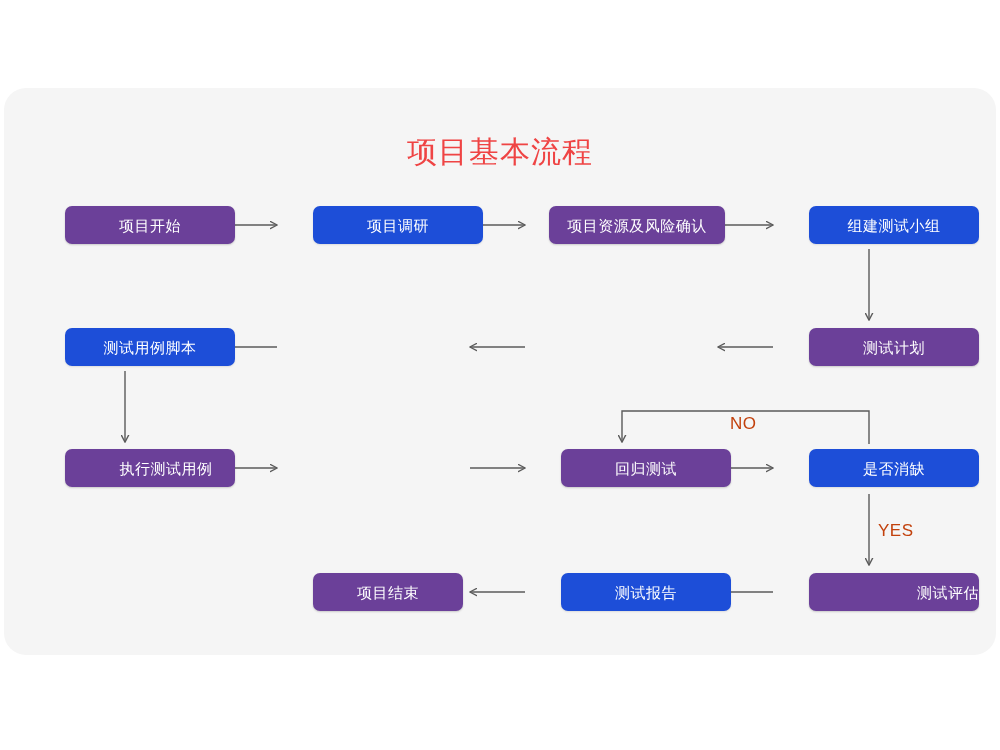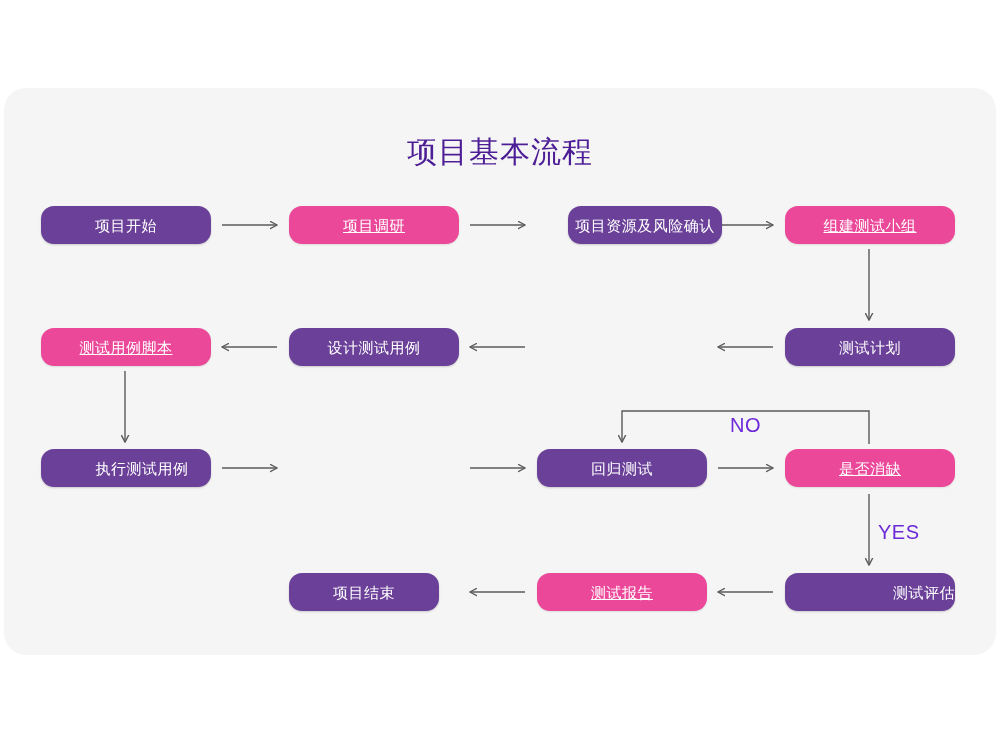--- a/index.html
+++ b/index.html
@@ -32,67 +32,67 @@
   }
 
   
   #title {
     position: absolute;
     left: 0;
     top: 132px;
     width: 1000px;
     text-align: center;
     font-size: 30px;
-    color: #4c1d95;
+    color: #ef4444;
     letter-spacing: 1px;
     font-weight: 400;
     line-height: 40px;
   }
 
   
   #wires {
     position: absolute;
     left: 0;
     top: 0;
     width: 1000px;
     height: 750px;
     pointer-events: none;
   }
 
   
   .node {
     position: absolute;
     box-sizing: border-box;
-    border-radius: 13px;
+    border-radius: 7px;
     display: flex;
     align-items: center;
     justify-content: center;
     text-align: center;
     font-size: 15px;
     line-height: 21px;
     letter-spacing: 0.5px;
     color: #ffffff;
     user-select: none;
+    margin-left: 24px;
   }
   .node.purple {
     background: #6b4099;
     box-shadow: 0 1px 2px rgba(0,0,0,0.18);
   }
   .node.gray {
-    background: #ec4899;
+    background: #1d4ed8;
     box-shadow: 0 1px 2px rgba(0,0,0,0.10);
-    text-decoration: underline;
   }
   .node .lbl { display: block; white-space: pre-line; }
 
   
   .edge-label {
     position: absolute;
-    font-size: 20px;
-    color: #6d28d9;
+    font-size: 17px;
+    color: #c2410c;
     letter-spacing: 0.5px;
     user-select: none;
   }
 </style>
 </head>
 <body>
 
 <div id="canvas">
 
   <div id="panel"></div>
@@ -134,32 +134,29 @@
 
   <div class="edge-label" style="left:730px; top:414px;">NO</div>
   <div class="edge-label" style="left:878px; top:521px;">YES</div>
 
   <div class="node purple" style="left:41px;  top:206px; width:170px; height:38px;">
     <span class="lbl">项目开始</span>
   </div>
   <div class="node gray" style="left:289px; top:206px; width:170px; height:38px;">
     <span class="lbl">项目调研</span>
   </div>
-  <div class="node purple" style="left:568px; top:206px; width:154px; height:38px;">
+  <div class="node purple" style="left:525px; top:206px; width:176px; height:38px;">
     <span class="lbl">项目资源及风险确认</span>
   </div>
   <div class="node gray" style="left:785px; top:206px; width:170px; height:38px;">
     <span class="lbl">组建测试小组</span>
   </div>
 
   <div class="node gray" style="left:41px;  top:328px; width:170px; height:38px;">
     <span class="lbl">测试用例脚本</span>
-  </div>
-  <div class="node purple" style="left:289px; top:328px; width:170px; height:38px;">
-    <span class="lbl">设计测试用例</span>
   </div>
   <div class="node purple" style="left:785px; top:328px; width:170px; height:38px;">
     <span class="lbl">测试计划</span>
   </div>
 
   <div class="node purple" style="left:41px;  top:449px; width:170px; height:38px;padding-left:32px;">
     <span class="lbl">执行测试用例</span>
   </div>
   <div class="node purple" style="left:537px; top:449px; width:170px; height:38px;">
     <span class="lbl">回归测试</span>

